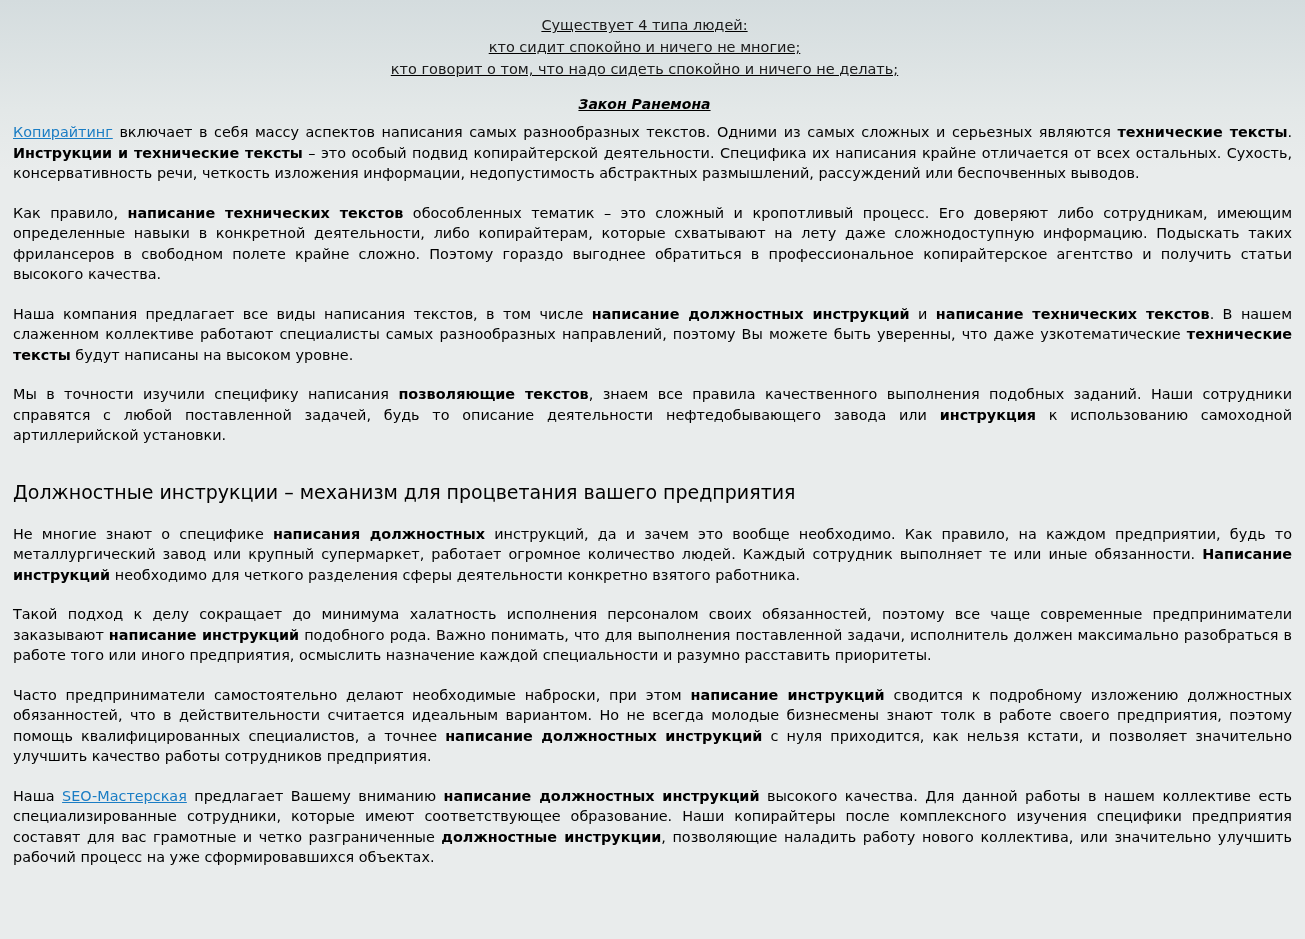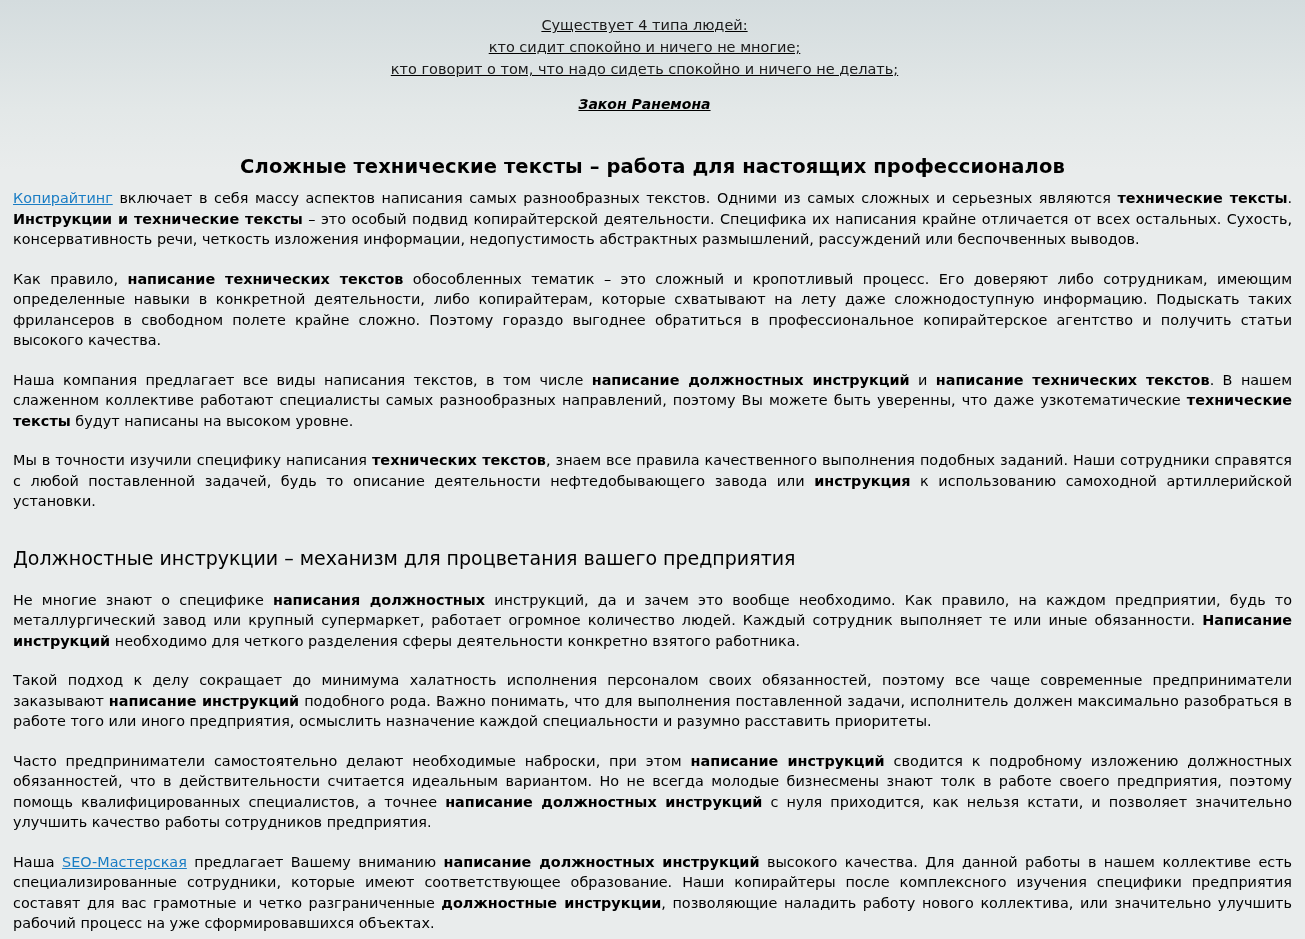--- a/index.html
+++ b/index.html
@@ -92,36 +92,35 @@
 
   <div class="epigraph">
     <div class="epigraph-line">Существует 4 типа людей:</div>
     <div class="epigraph-line">кто сидит спокойно и ничего не многие;</div>
     <div class="epigraph-line">кто говорит о том, что надо сидеть спокойно и ничего не делать;</div>
     <div class="epigraph-author">Закон Ранемона</div>
   </div>
 
   <div class="content">
 
-    <h1 class="doc-title">Сложные технические тексты – работа для настоящих профессионалов</h1>
 
     <p class="para first">
       <a class="link" href="#">Копирайтинг</a><span> включает в себя массу аспектов написания самых разнообразных текстов. Одними из самых сложных и серьезных являются </span><b>технические тексты</b><span>. </span><b>Инструкции и технические тексты</b><span> – это особый подвид копирайтерской деятельности. Специфика их написания крайне отличается от всех остальных. Сухость, консервативность речи, четкость изложения информации, недопустимость абстрактных размышлений, рассуждений или беспочвенных выводов.</span>
     </p>
 
     <p class="para">
       <span>Как правило, </span><b>написание технических текстов</b><span> обособленных тематик – это сложный и кропотливый процесс. Его доверяют либо сотрудникам, имеющим определенные навыки в конкретной деятельности, либо копирайтерам, которые схватывают на лету даже сложнодоступную информацию. Подыскать таких фрилансеров в свободном полете крайне сложно. Поэтому гораздо выгоднее обратиться в профессиональное копирайтерское агентство и получить статьи высокого качества.</span>
     </p>
 
     <p class="para">
       <span>Наша компания предлагает все виды написания текстов, в том числе </span><b>написание должностных инструкций</b><span> и </span><b>написание технических текстов</b><span>. В нашем слаженном коллективе работают специалисты самых разнообразных направлений, поэтому Вы можете быть уверенны, что даже узкотематические </span><b>технические тексты</b><span> будут написаны на высоком уровне.</span>
     </p>
 
     <p class="para">
-      <span>Мы в точности изучили специфику написания </span><b>технических текстов</b><span>, знаем все правила качественного выполнения подобных заданий. Наши сотрудники справятся с любой поставленной задачей, будь то описание деятельности нефтедобывающего завода или </span><b>инструкция</b><span> к использованию самоходной артиллерийской установки.</span>
+      <span>Мы в точности изучили специфику написания </span><b>позволяющие текстов</b><span>, знаем все правила качественного выполнения подобных заданий. Наши сотрудники справятся с любой поставленной задачей, будь то описание деятельности нефтедобывающего завода или </span><b>инструкция</b><span> к использованию самоходной артиллерийской установки.</span>
     </p>
 
     <h2 class="section-title">Должностные инструкции – механизм для процветания вашего предприятия</h2>
 
     <p class="para">
       <span>Не многие знают о специфике </span><b>написания должностных</b><span> инструкций, да и зачем это вообще необходимо. Как правило, на каждом предприятии, будь то металлургический завод или крупный супермаркет, работает огромное количество людей. Каждый сотрудник выполняет те или иные обязанности. </span><b>Написание инструкций</b><span> необходимо для четкого разделения сферы деятельности конкретно взятого работника.</span>
     </p>
 
     <p class="para">
       <span>Такой подход к делу сокращает до минимума халатность исполнения персоналом своих обязанностей, поэтому все чаще современные предприниматели заказывают </span><b>написание инструкций</b><span> подобного рода. Важно понимать, что для выполнения поставленной задачи, исполнитель должен максимально разобраться в работе того или иного предприятия, осмыслить назначение каждой специальности и разумно расставить приоритеты.</span>

